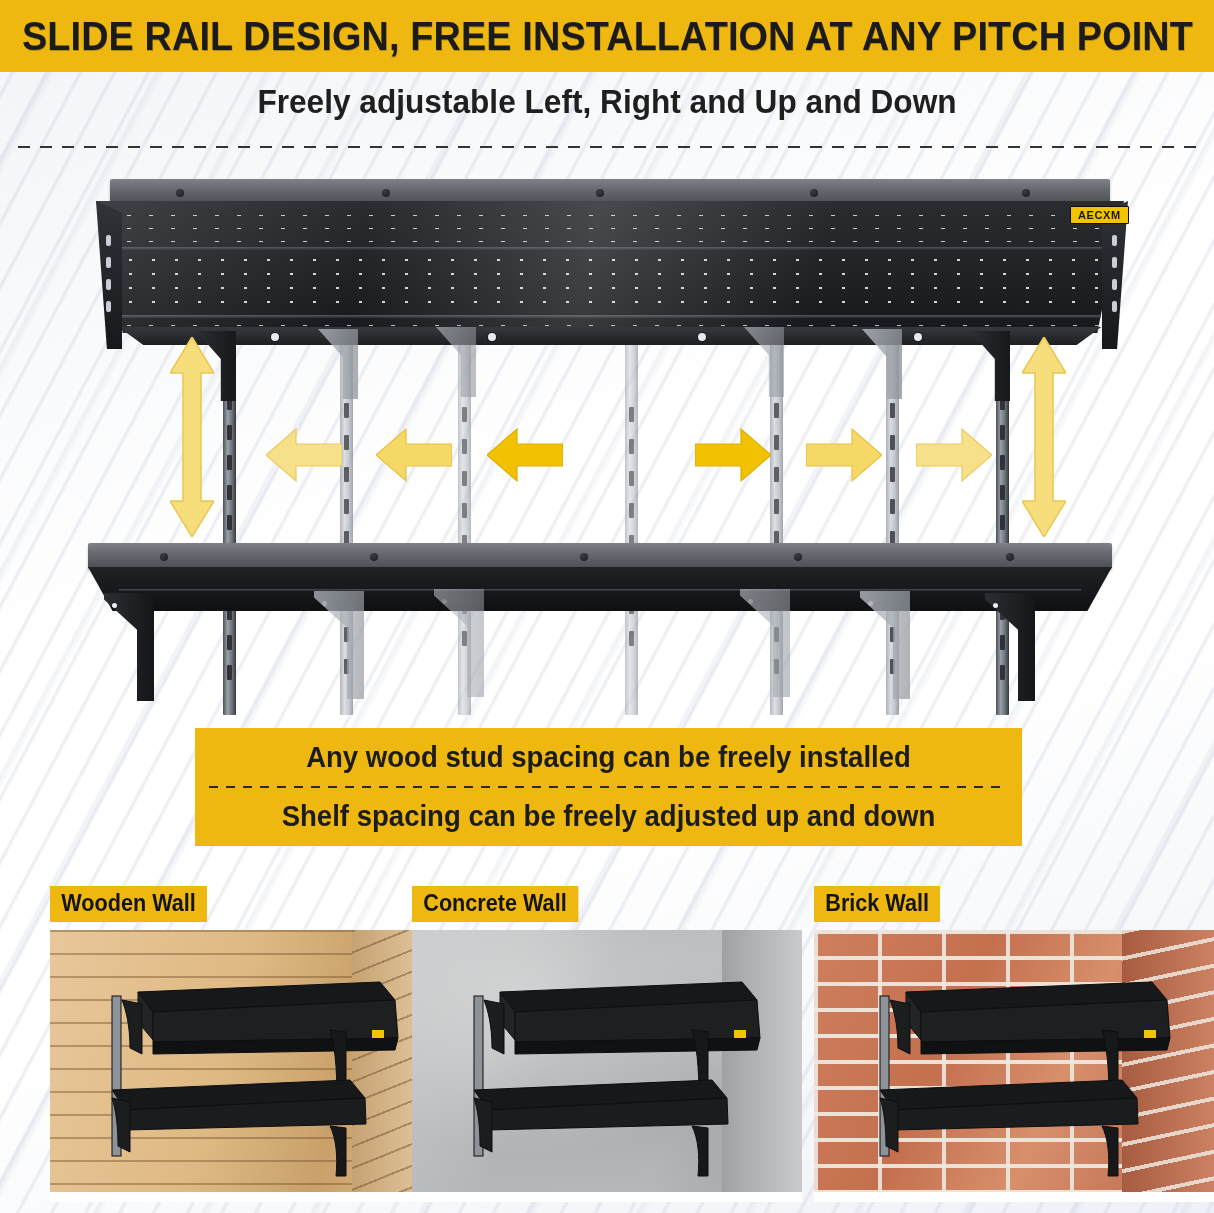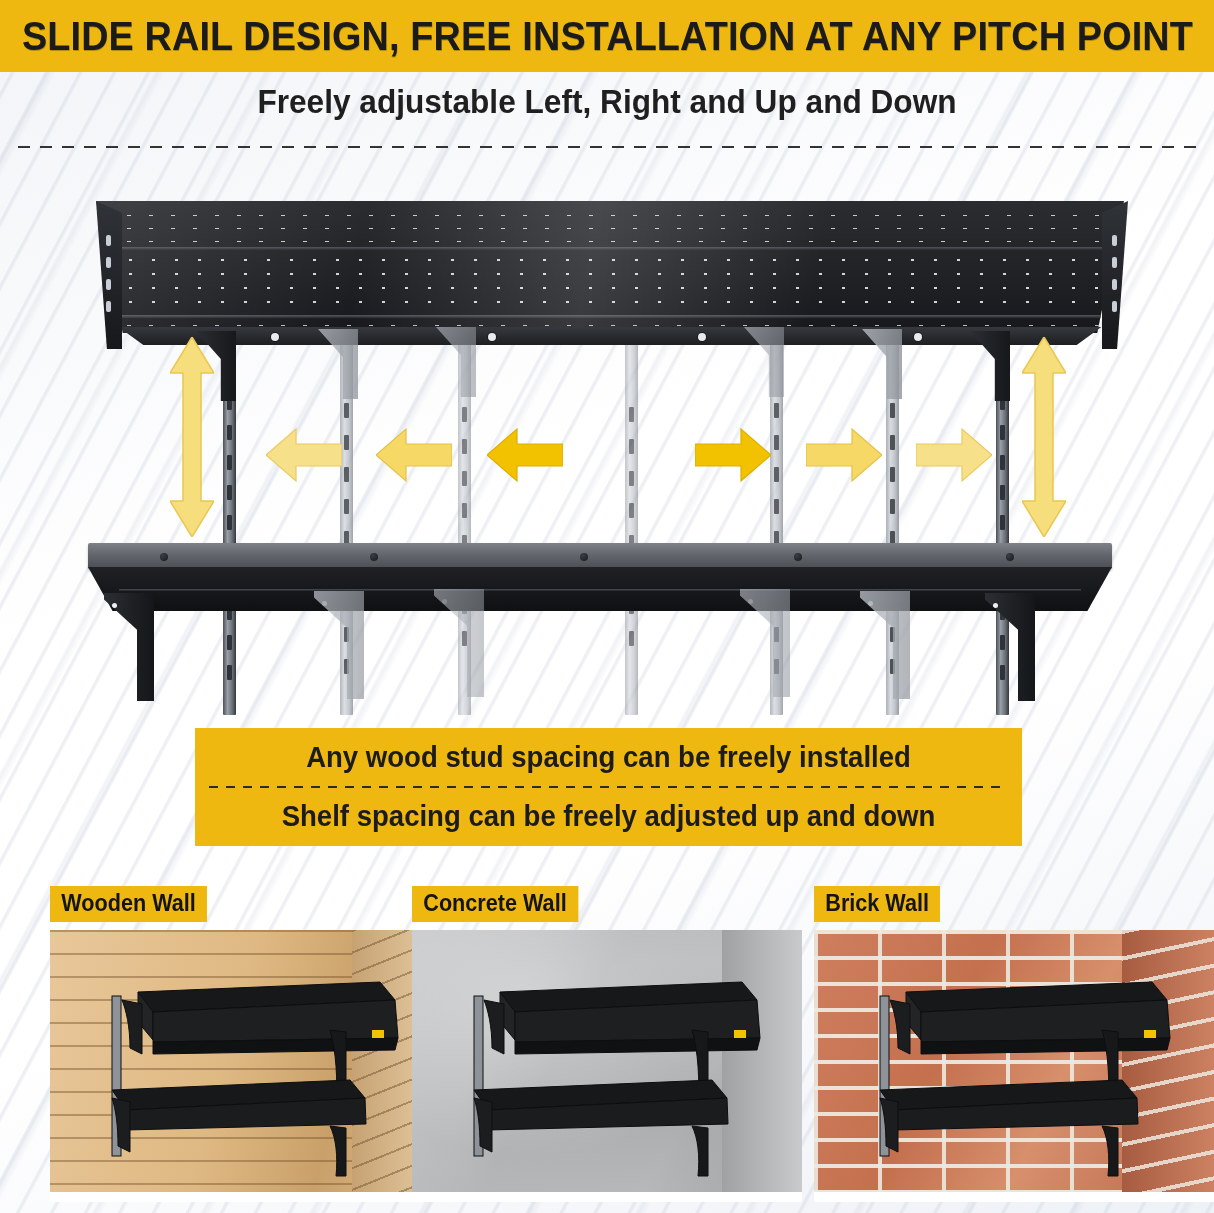--- a/index.html
+++ b/index.html
@@ -354,20 +354,28 @@
     <span class="slot" style="top:130px"></span>
       <span class="slot" style="top:160px"></span>
     <span class="slot" style="top:190px"></span>
       <span class="slot" style="top:220px"></span>
     <span class="slot" style="top:250px"></span>
       <span class="slot" style="top:280px"></span>
     <span class="slot" style="top:310px"></span>
       <span class="slot" style="top:340px"></span>
   </div>
 
+  <div class="upper-wall-rail">
+    <span class="scr" style="left:66px"></span>
+    <span class="scr" style="left:272px"></span>
+    <span class="scr" style="left:486px"></span>
+    <span class="scr" style="left:700px"></span>
+    <span class="scr" style="left:912px"></span>
+    <div class="brand-badge">AECXM</div>
+  </div>
 
   <div class="upper-deck">
     <div class="perf a"></div>
     <div class="deck-seam" style="top:46px"></div>
     <div class="perf b"></div>
     <div class="deck-seam" style="top:114px"></div>
     <div class="perf c"></div>
     <div class="deck-gloss"></div>
   </div>
   <div class="deck-lip">

